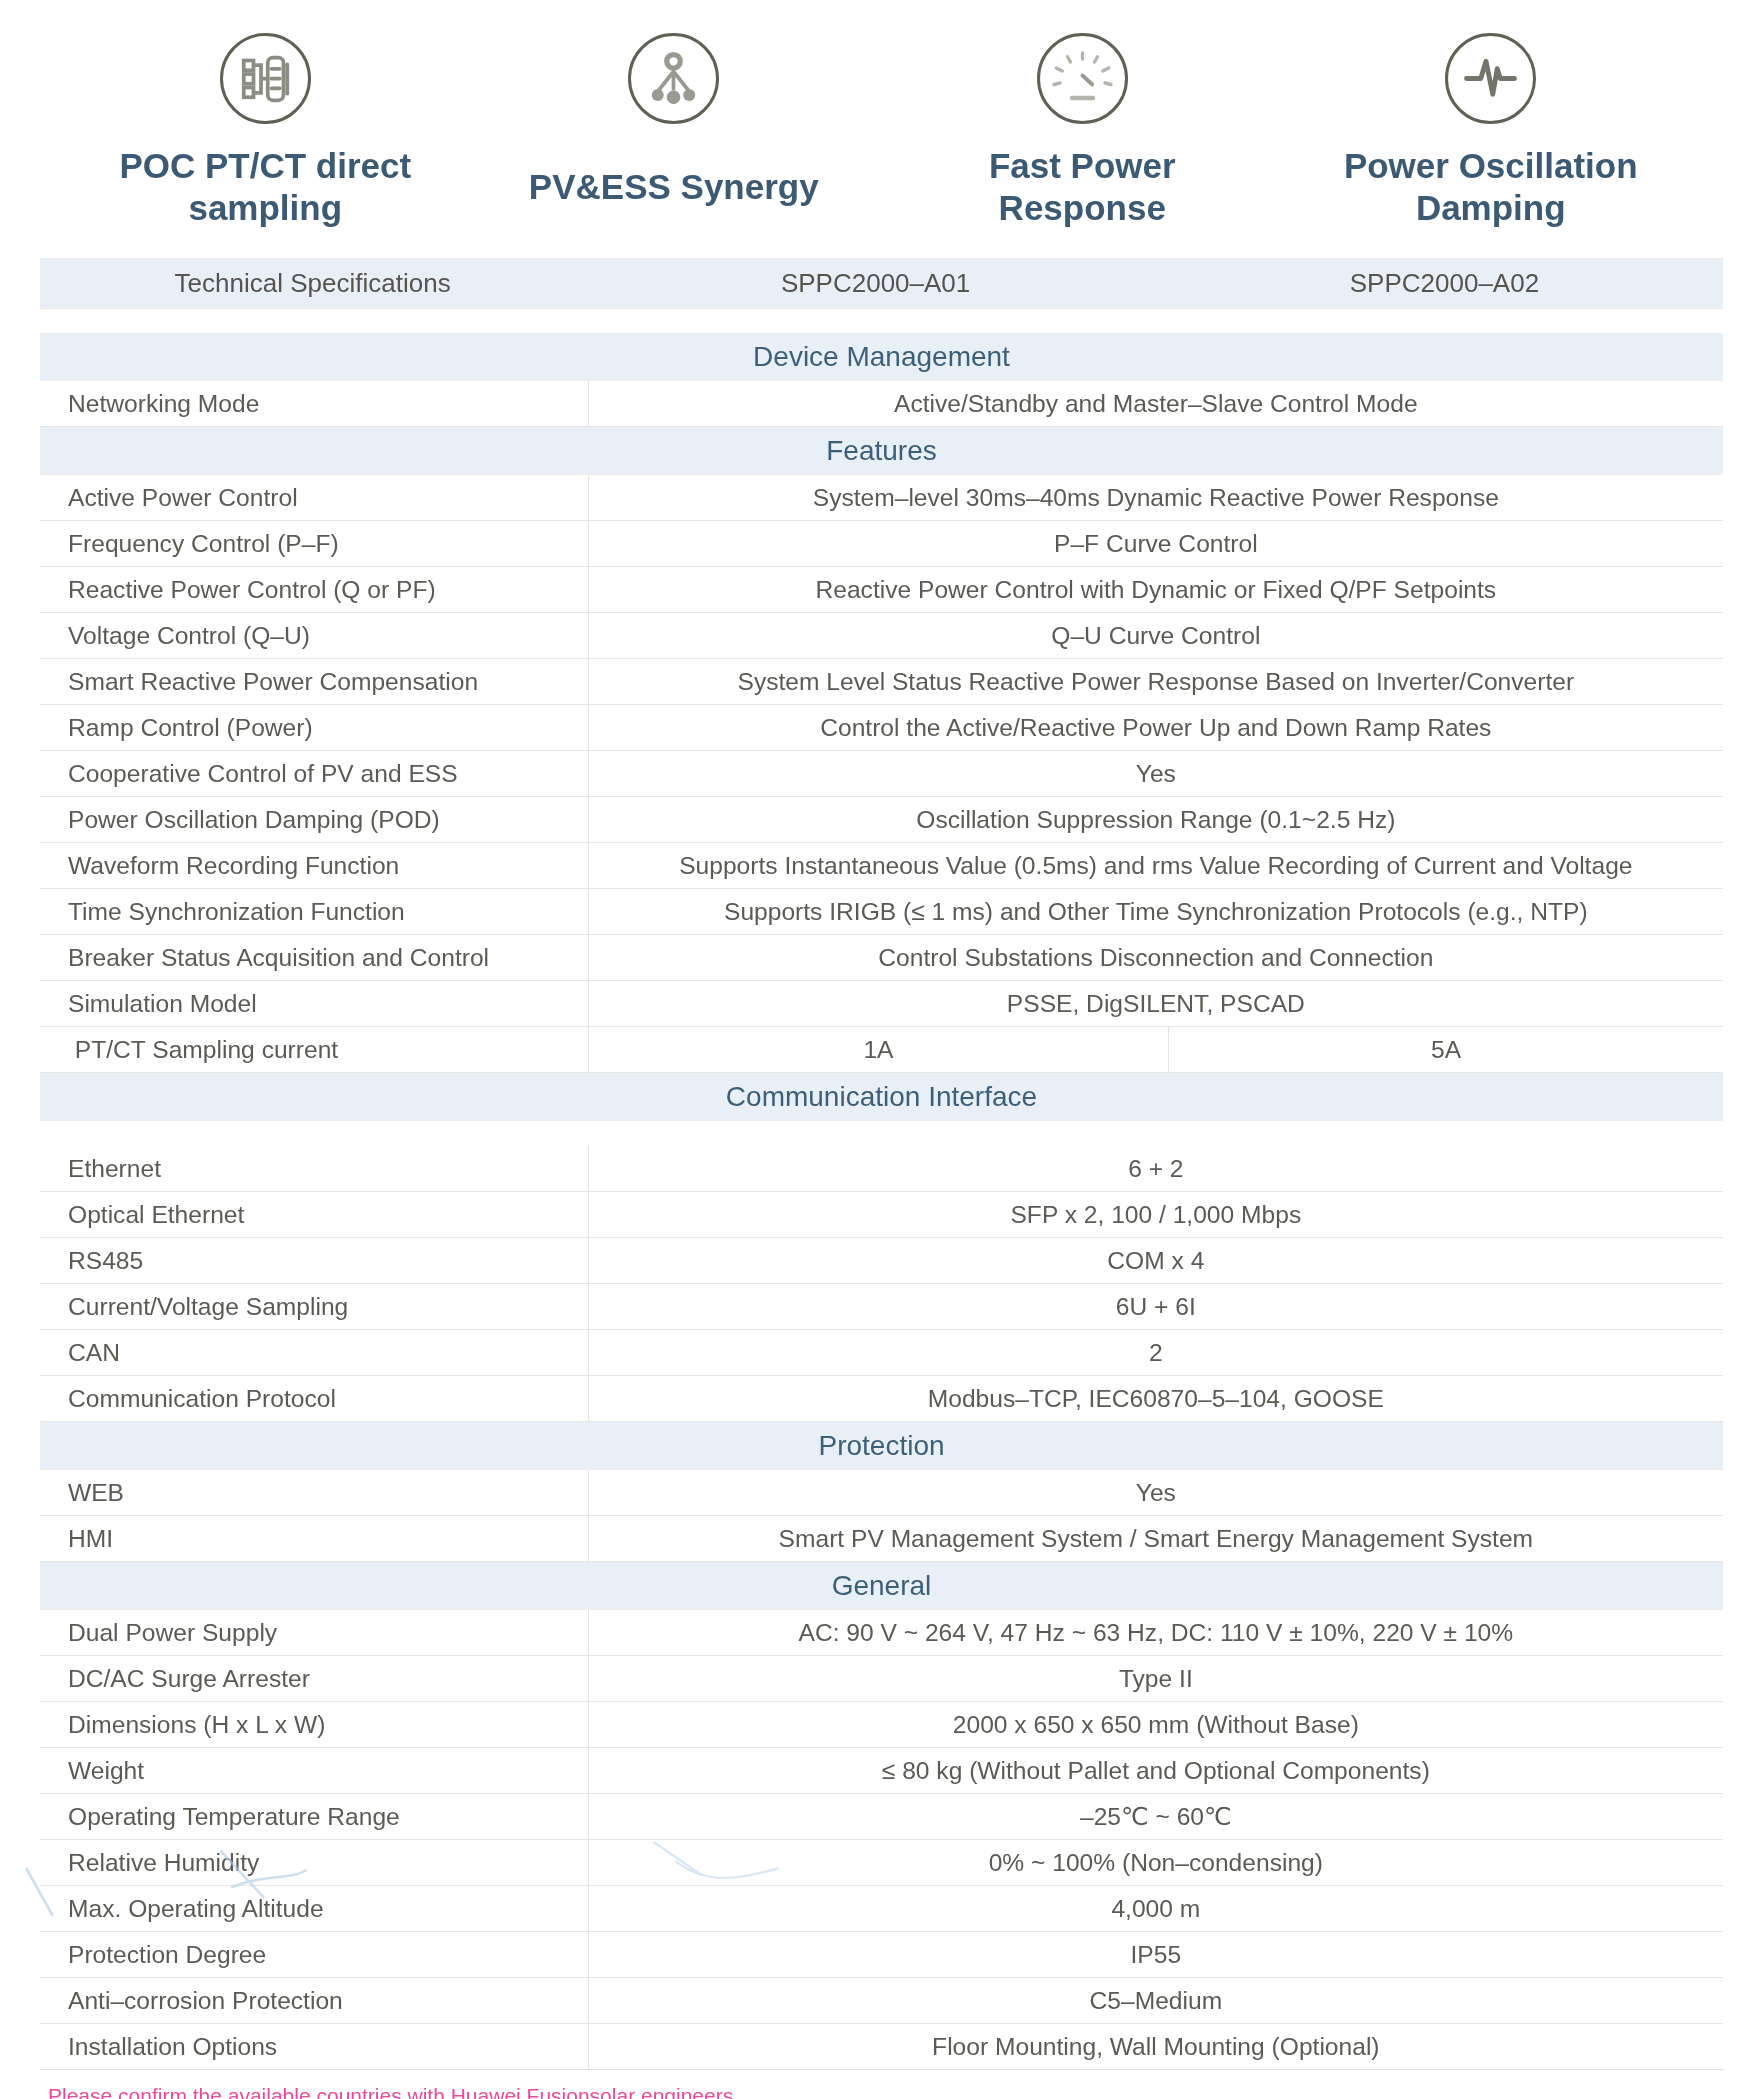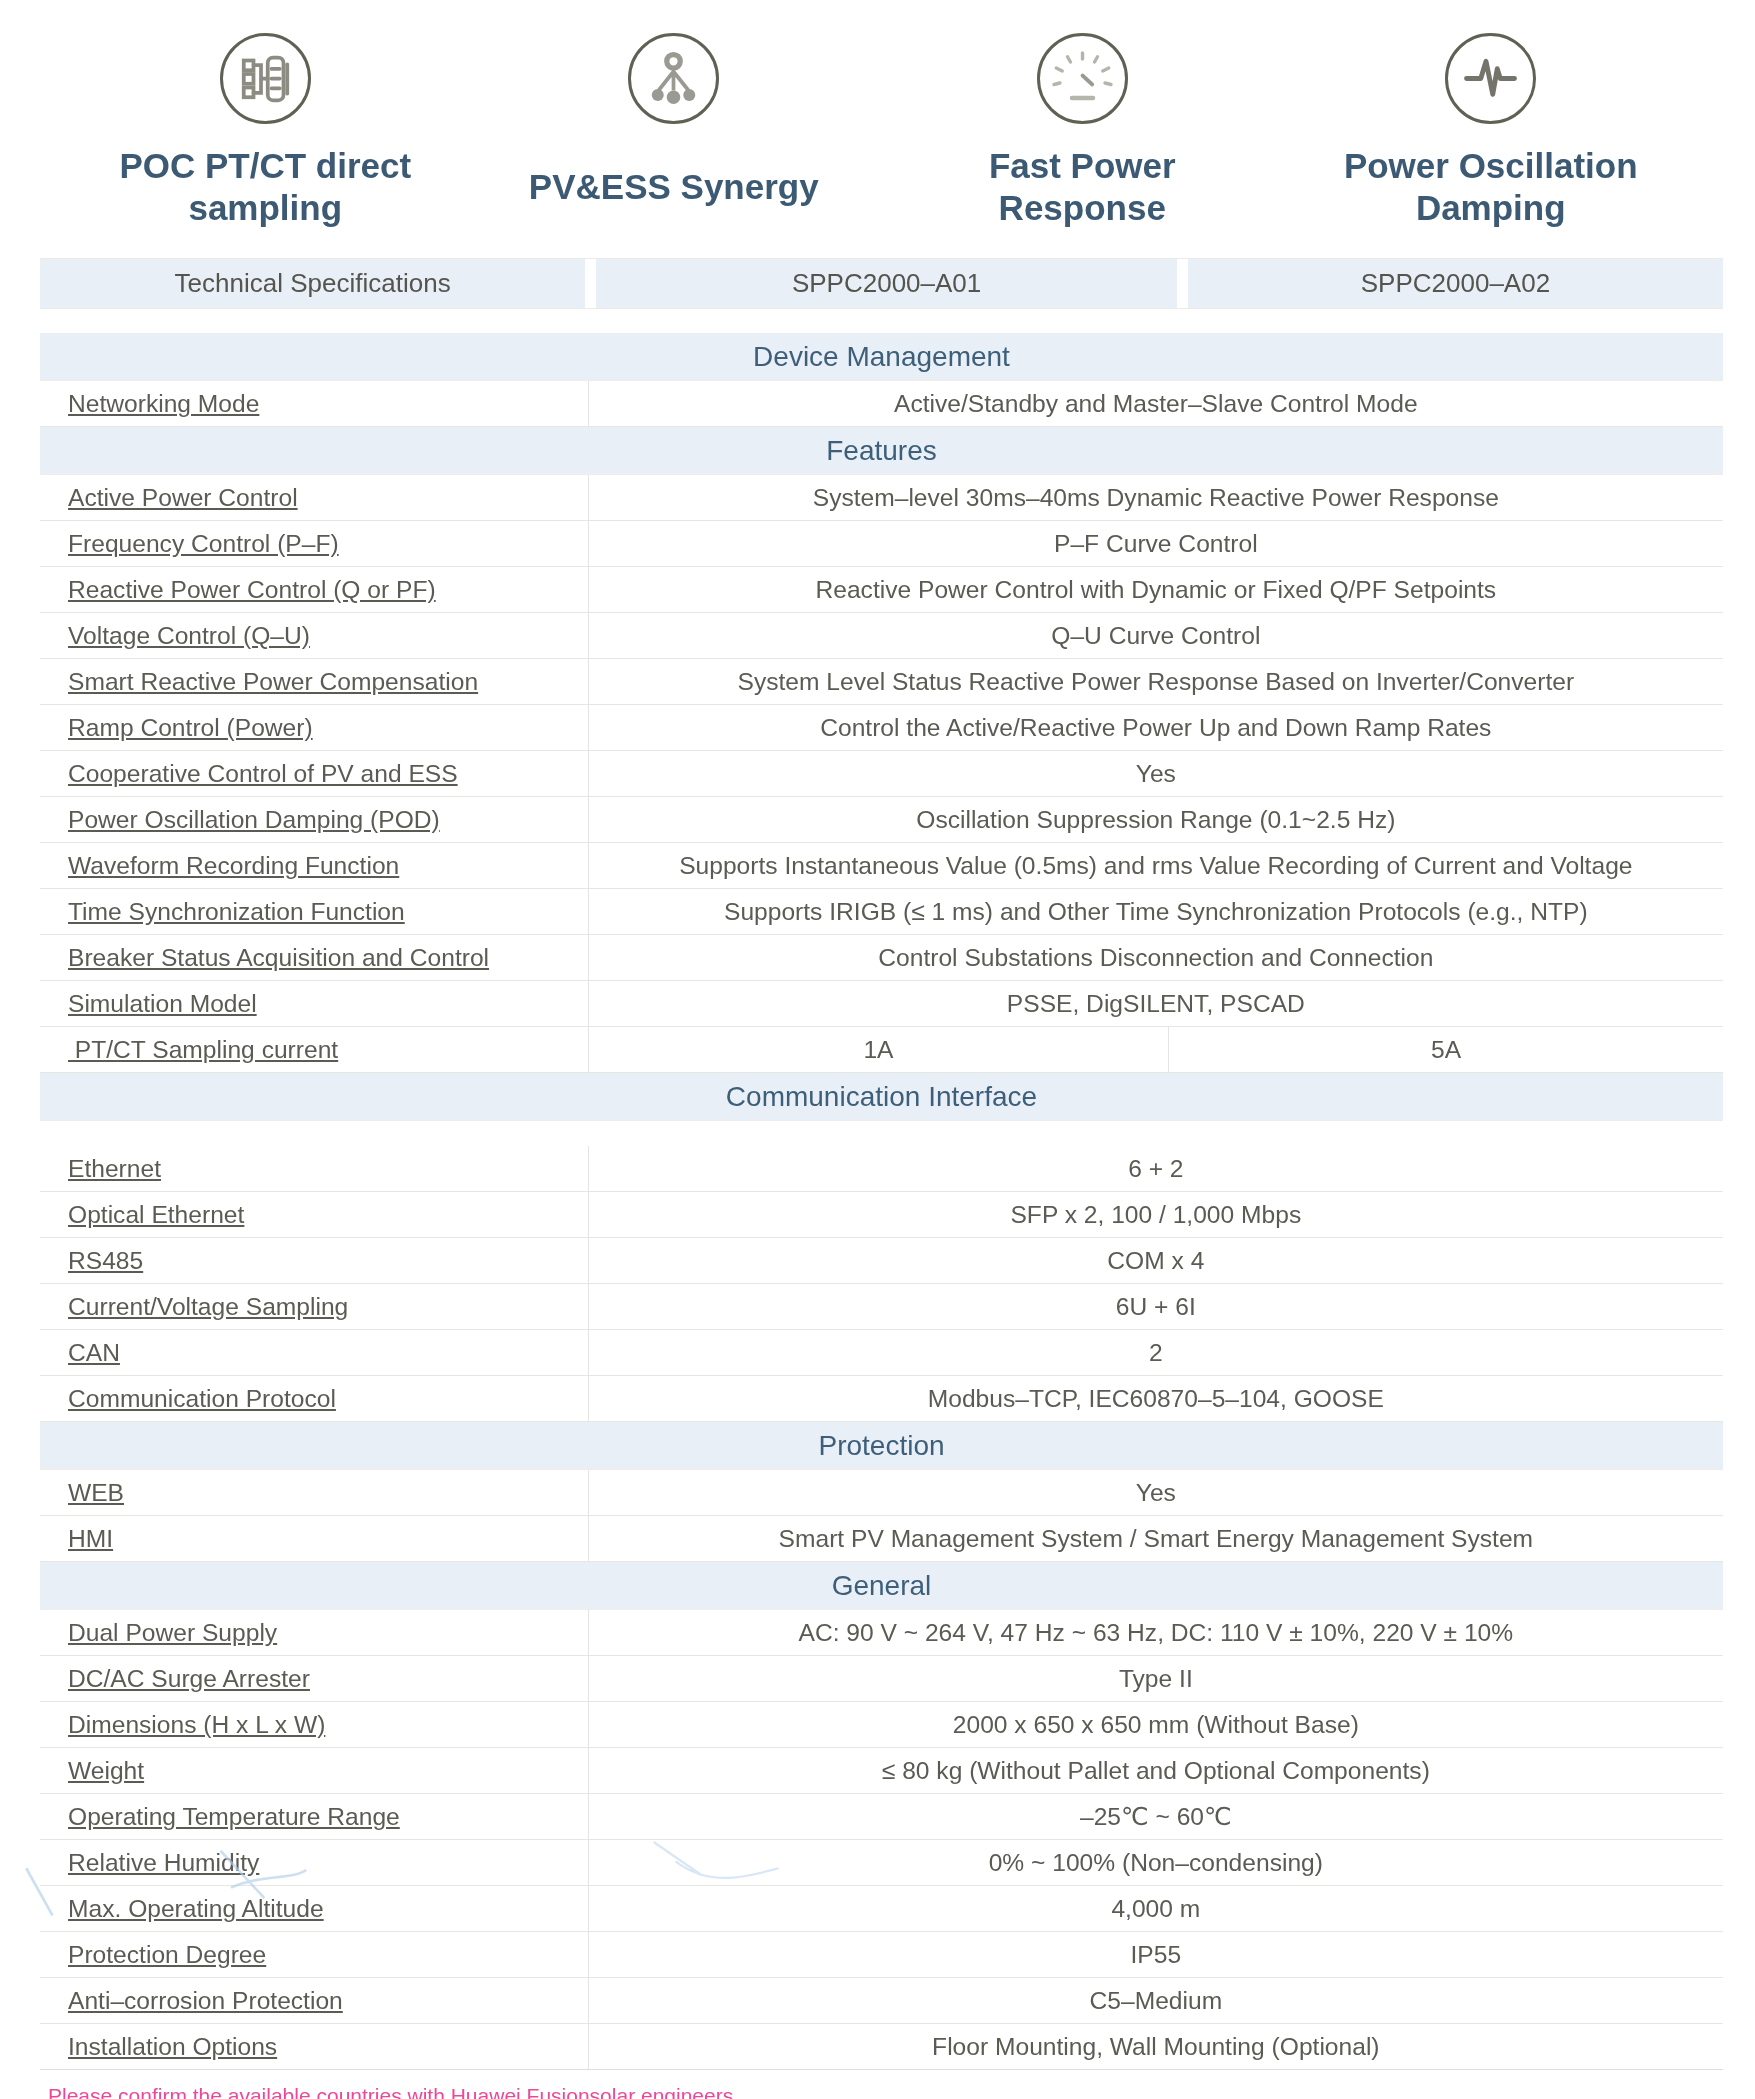--- a/index.html
+++ b/index.html
@@ -18,41 +18,41 @@
   .icon-circle svg{width:75px;height:75px;display:block;}
   .strip-label{
     height:109px;margin-top:8.8px;display:flex;align-items:center;justify-content:center;
     text-align:center;color:#3c5a74;font-size:35px;font-weight:700;line-height:1.2;
   }
   .strip-item:nth-child(1) .strip-label{max-width:307px;}
   .strip-item:nth-child(3) .strip-label{max-width:263px;}
   .strip-item:nth-child(4) .strip-label{max-width:351px;}
   
   .spec-table{margin:16px 33px 0 40px;border-top:0.9px solid #eceae6;}
-  .thead{display:flex;gap:11px;height:49px;margin-bottom:24.6px;border-bottom:0.9px solid #efe9e4;}
+  .thead{display:flex;gap:0;height:49px;margin-bottom:24.6px;border-bottom:0.9px solid #efe9e4;}
   .th{
     background:#e8eff6;color:#55544e;font-size:26px;
     display:flex;align-items:center;justify-content:center;box-sizing:border-box;
   }
   .th.c1{flex:0 0 32.4%;}
   .th.c2{flex:0 0 34.5%;}
   .th.c3{flex:1;text-align:center;}
   .band{
     height:47px;background:#e8eff6;color:#3e5f7a;font-size:28px;
     display:flex;align-items:center;justify-content:center;
     border-bottom:0.9px solid #f0ece8;
   }
   .band.gap-below{margin-bottom:25px;}
   .row{display:flex;height:46px;border-bottom:0.9px solid #e6e6e3;box-sizing:border-box;}
   .row:last-child{border-bottom:1.8px solid #ddddda;}
   .cell{
     display:flex;align-items:center;height:100%;box-sizing:border-box;
     color:#5b5a53;font-size:24.6px;white-space:pre;
   }
-  .cell.label{flex:0 0 32.6%;padding-left:28px;border-right:0.9px solid #e4e4e1;text-decoration:underline;}
+  .cell.label{flex:0 0 32.6%;padding-left:28px;border-right:0.9px solid #e4e4e1;}
   .cell.value{flex:1;justify-content:center;text-align:center;}
   .cell.value.half{flex:0 0 34.5%;border-right:0.9px solid #e4e4e1;}
   
   .footer-note{margin:14px 0 0 48px;color:#ec4899;font-size:21px;}
   
   .watermark{position:absolute;left:0;top:1835px;width:1141px;height:105px;pointer-events:none;opacity:.65;}
 </style>
 </head>
 <body>
 

